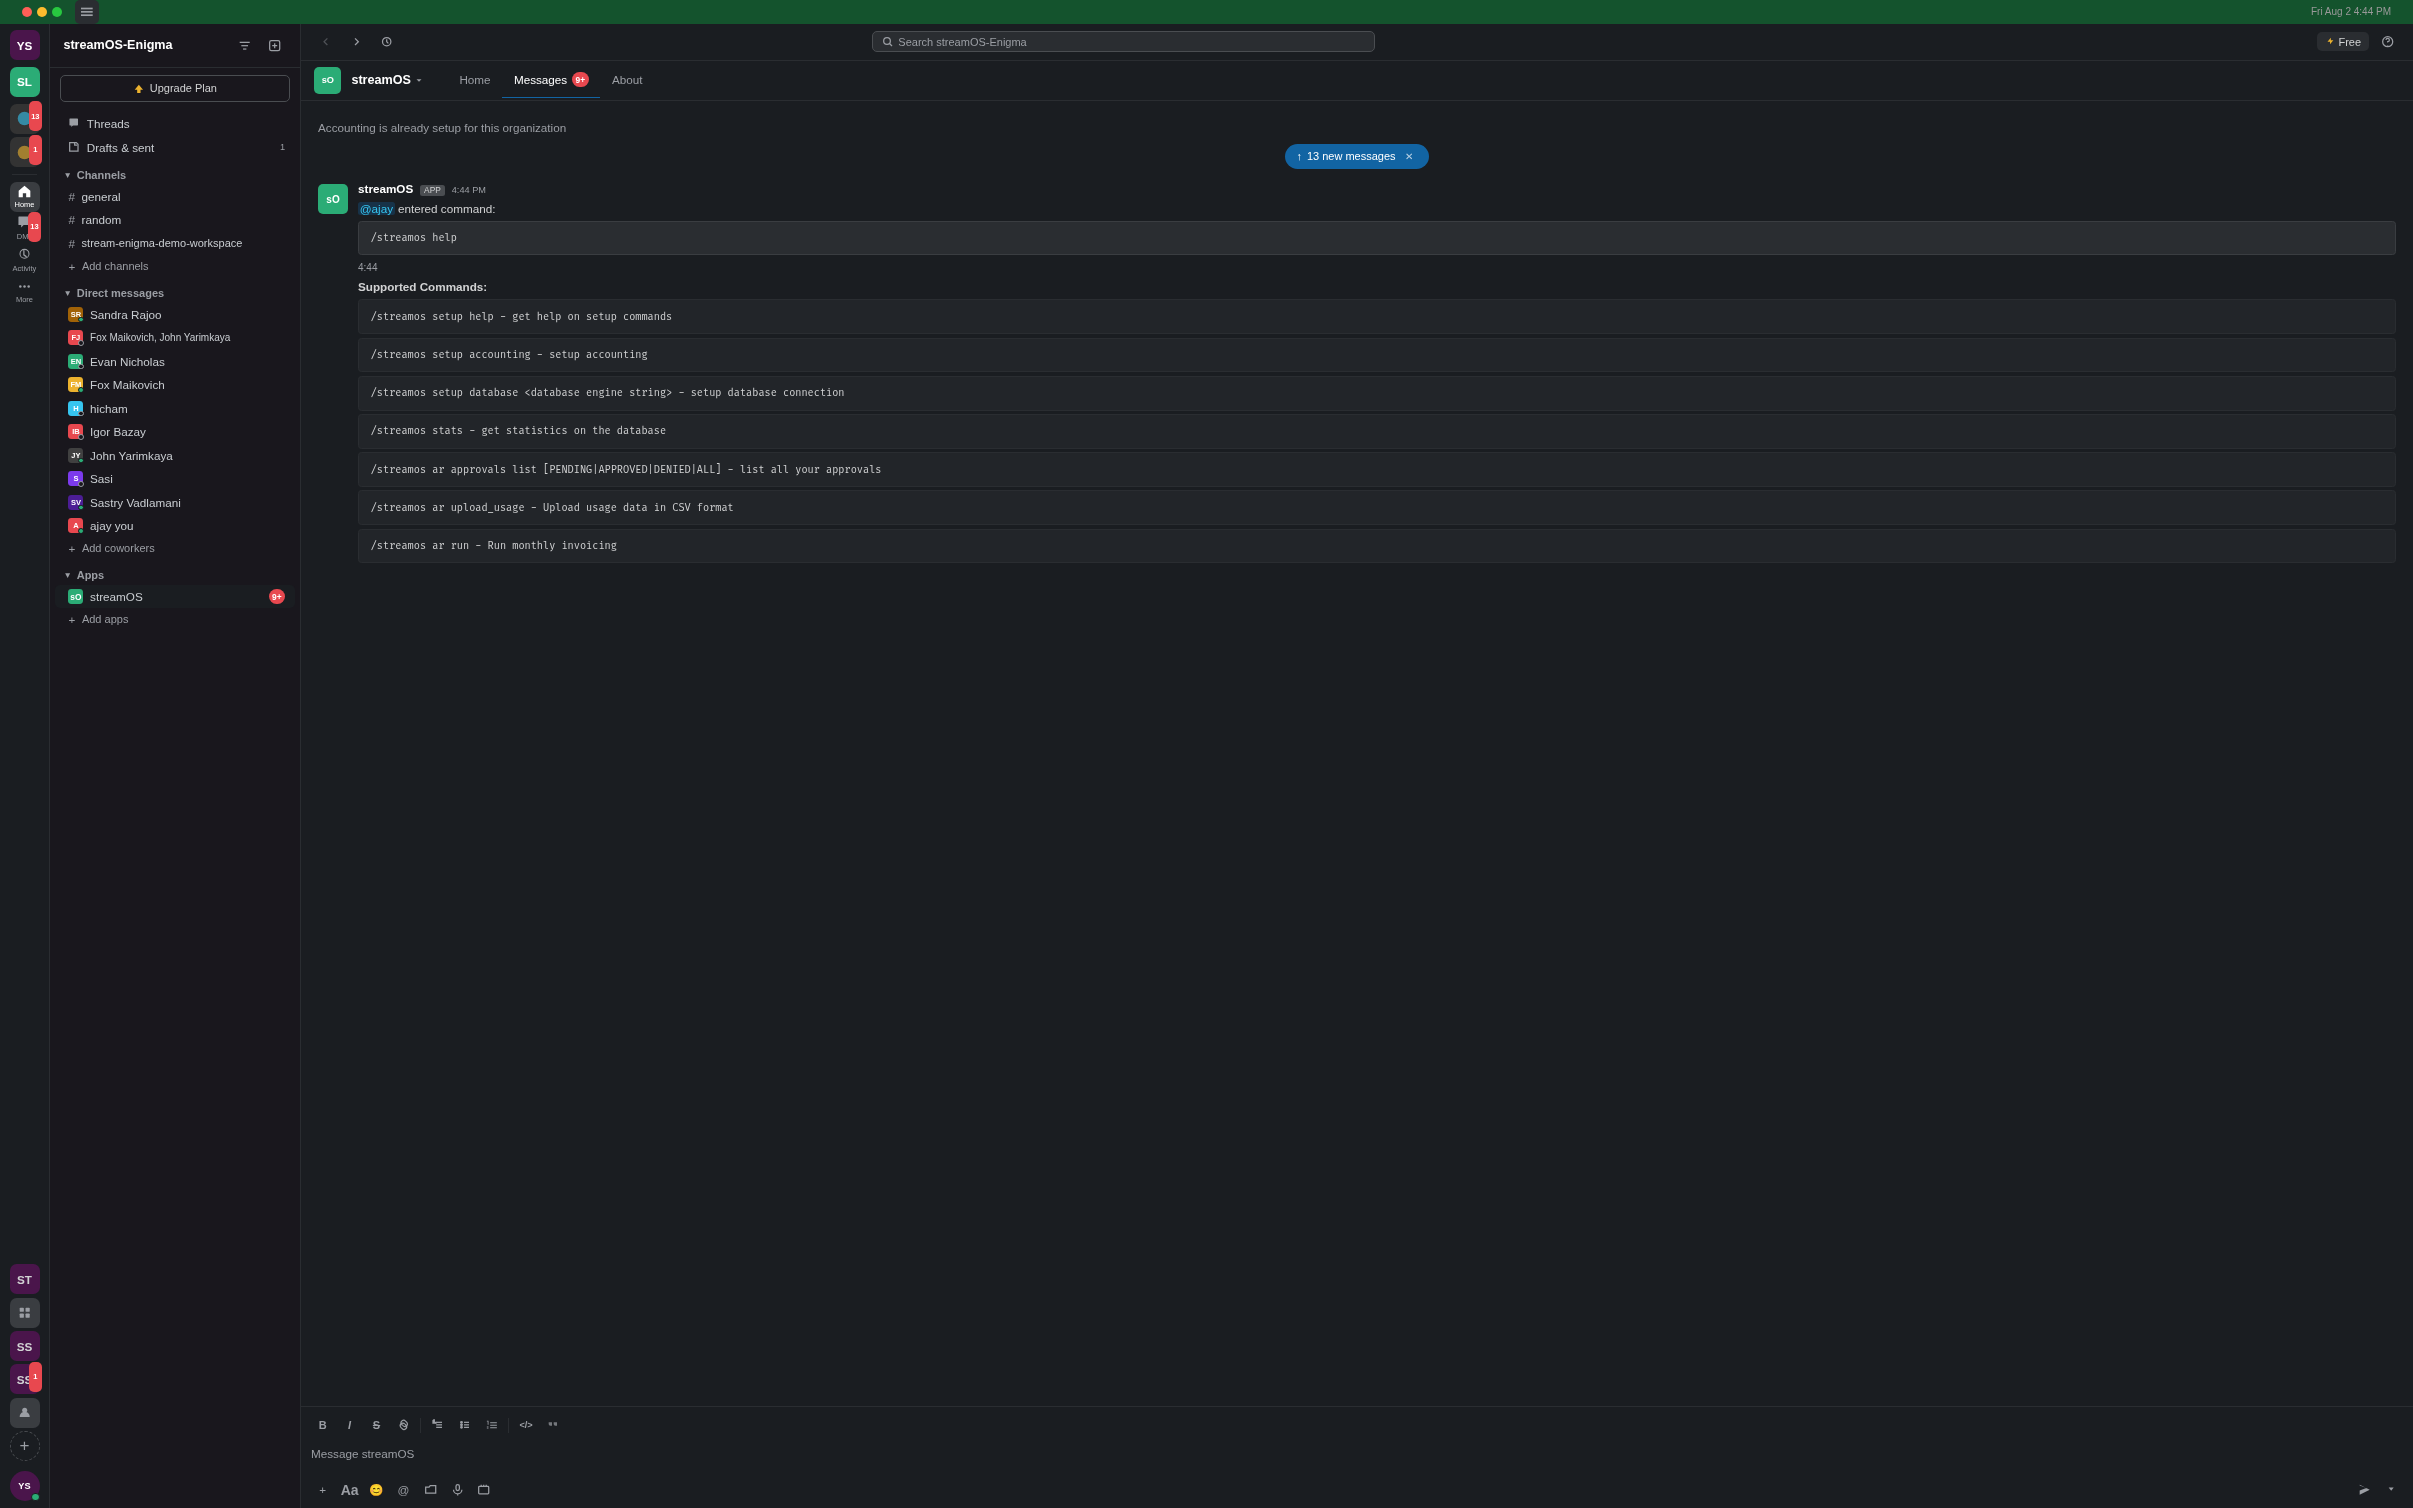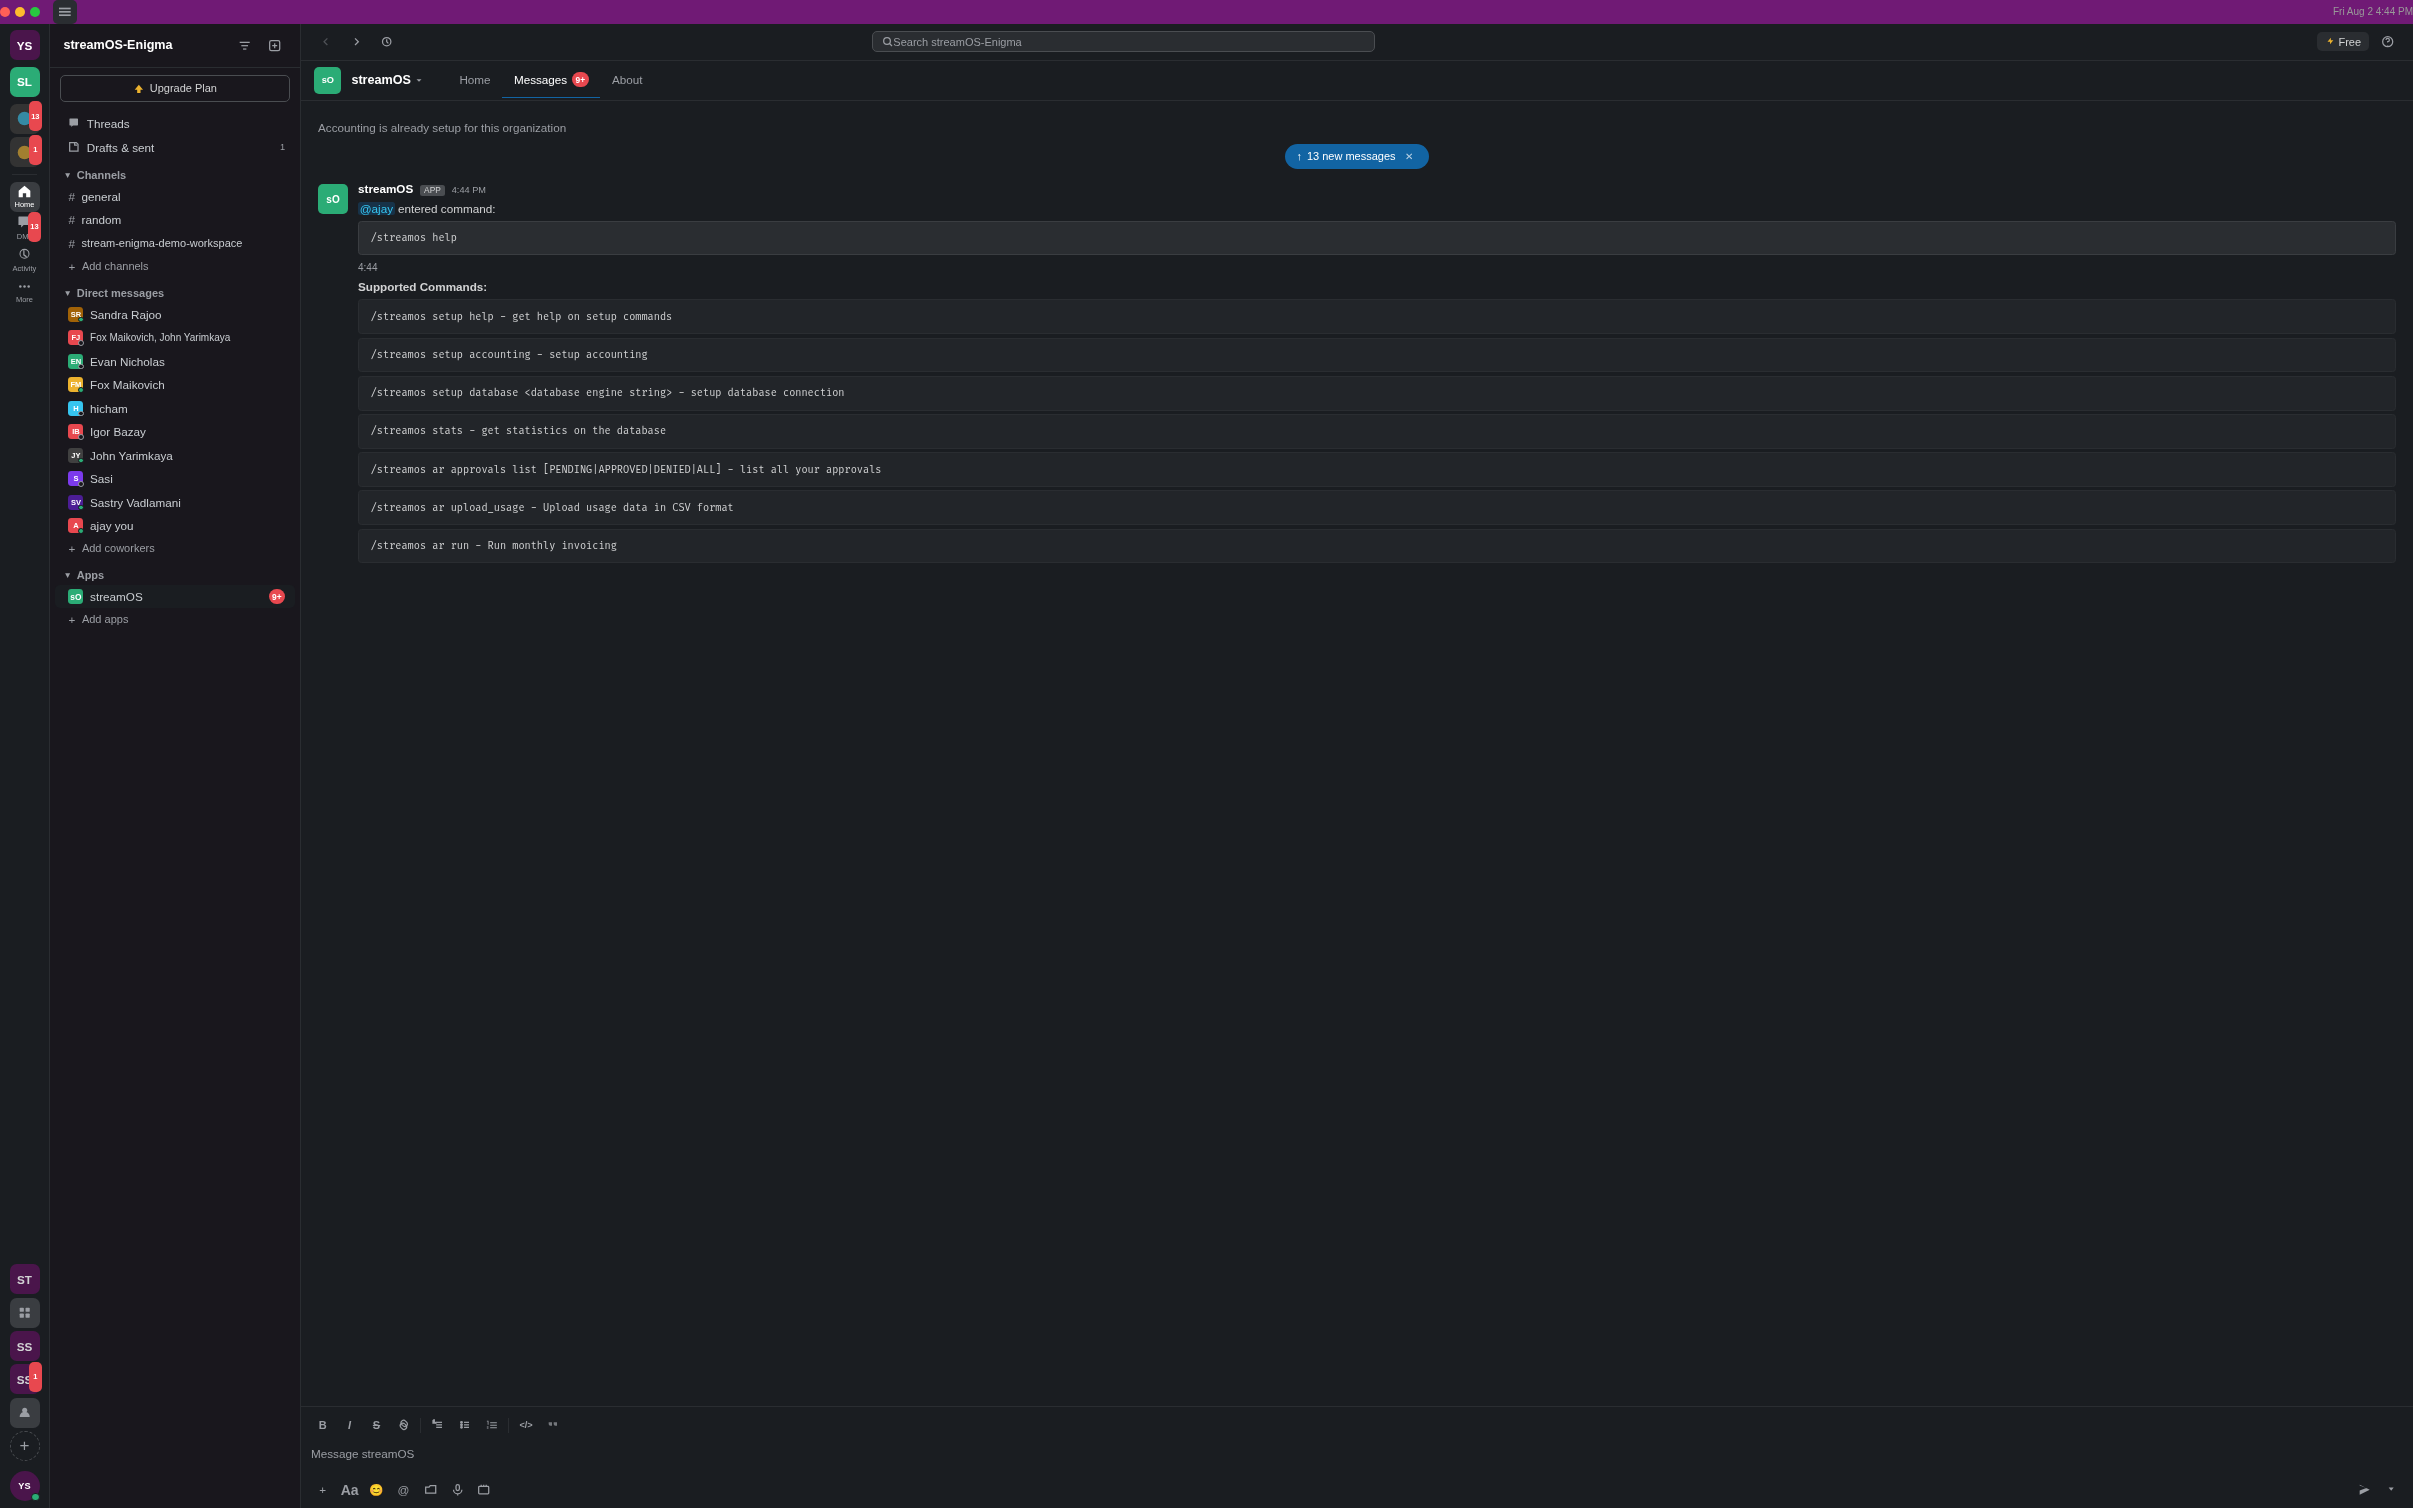--- a/index.html
+++ b/index.html
@@ -11,25 +11,25 @@
       display: flex;
       height: 100vh;
       overflow: hidden;
     }
 
     
     .title-bar {
       position: fixed;
       top: 0; left: 0; right: 0;
       height: 23.5px;
-      background: #701a75;
+      background: #14532d;
       display: flex;
       align-items: center;
       justify-content: space-between;
-      padding: 0 0;
+      padding: 0 22px;
       z-index: 1000;
       -webkit-app-region: drag;
     }
     .title-bar-left {
       display: flex;
       align-items: center;
       gap: 6.7px;
     }
     .traffic-light {
       display: flex;
@@ -347,20 +347,21 @@
       flex: 1;
       max-width: 503px;
       margin: 0 auto;
     }
     .search-input-wrap {
       display: flex;
       align-items: center;
       background: #2a2d31;
       border-radius: 5px;
       padding: 3.4px 8.4px;
+      gap: 5px;
       border: 0.8px solid #4a4d51;
     }
     .search-input {
       background: transparent;
       border: none;
       outline: none;
       color: #d1d2d3;
       font-size: 11px;
       flex: 1;
     }

